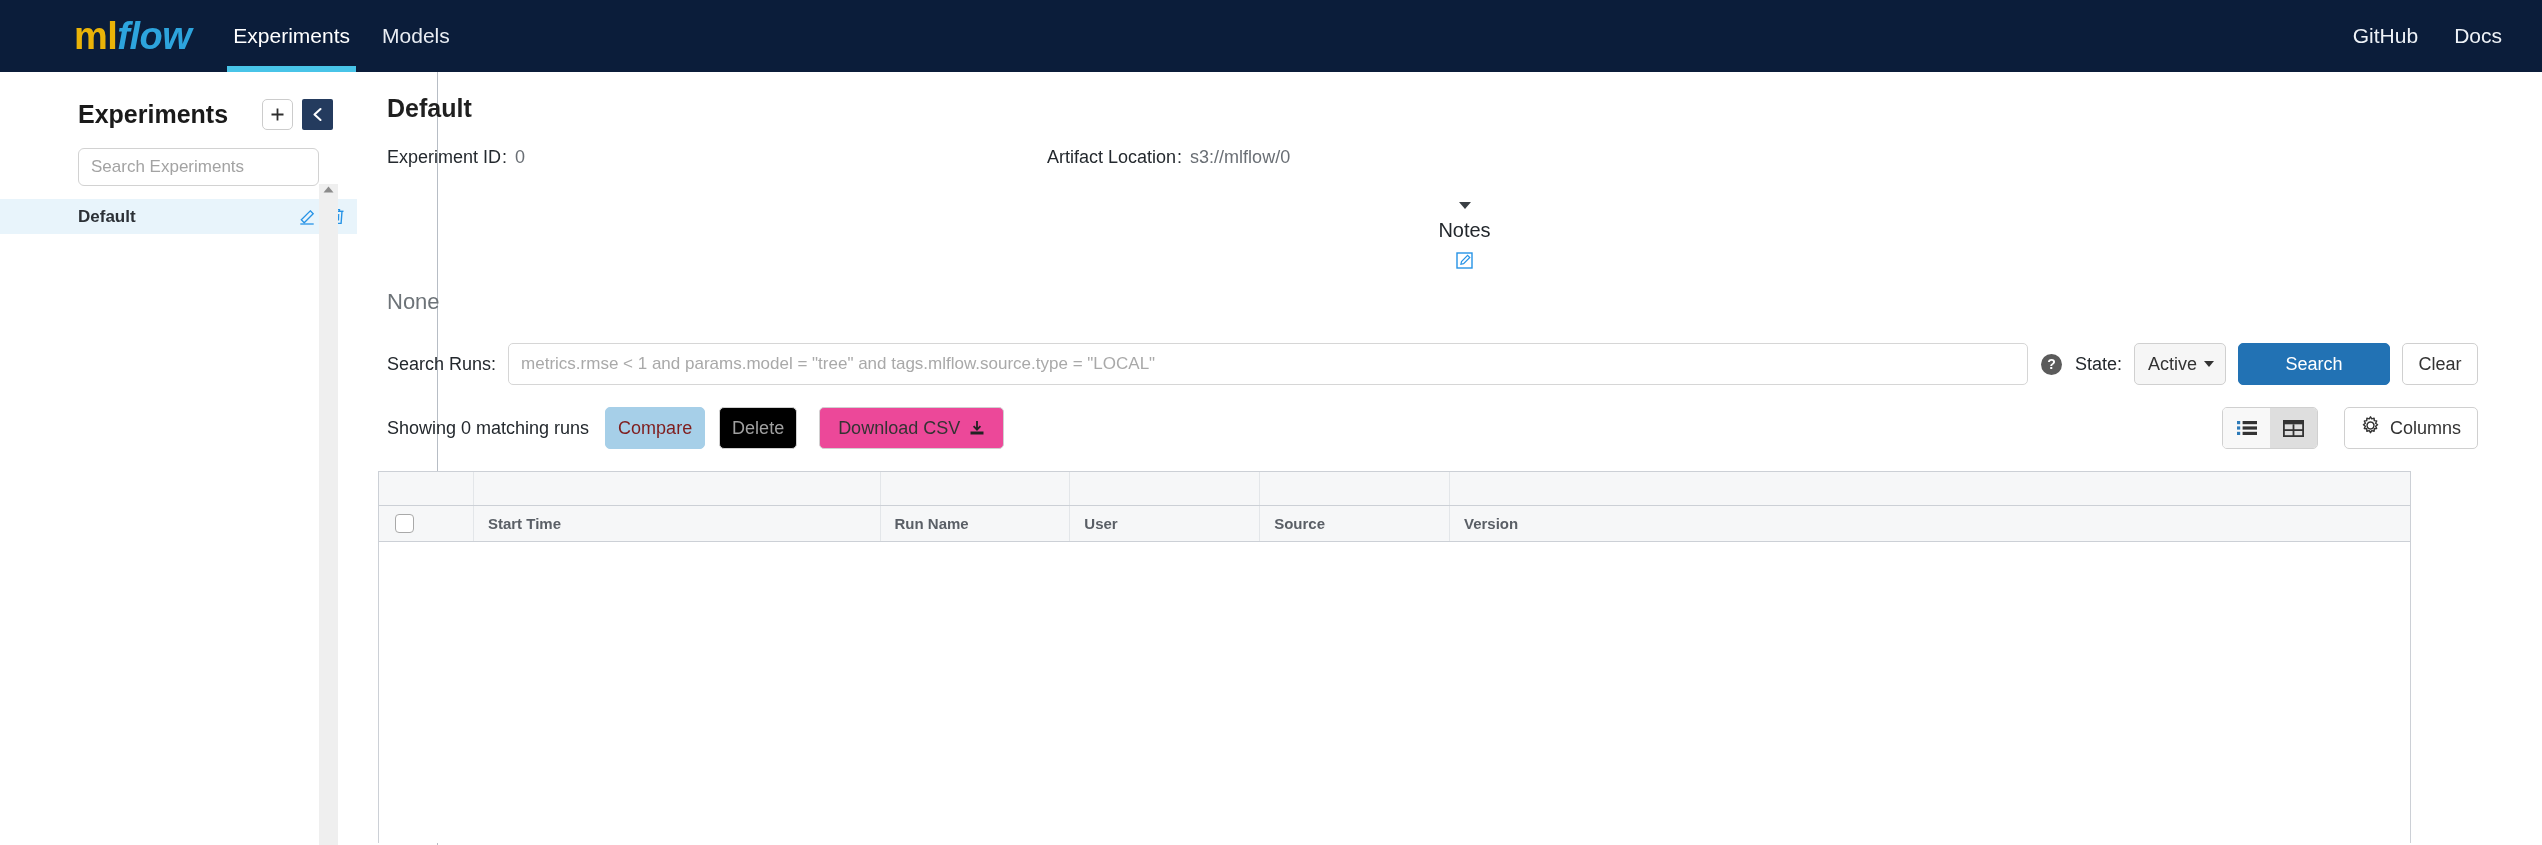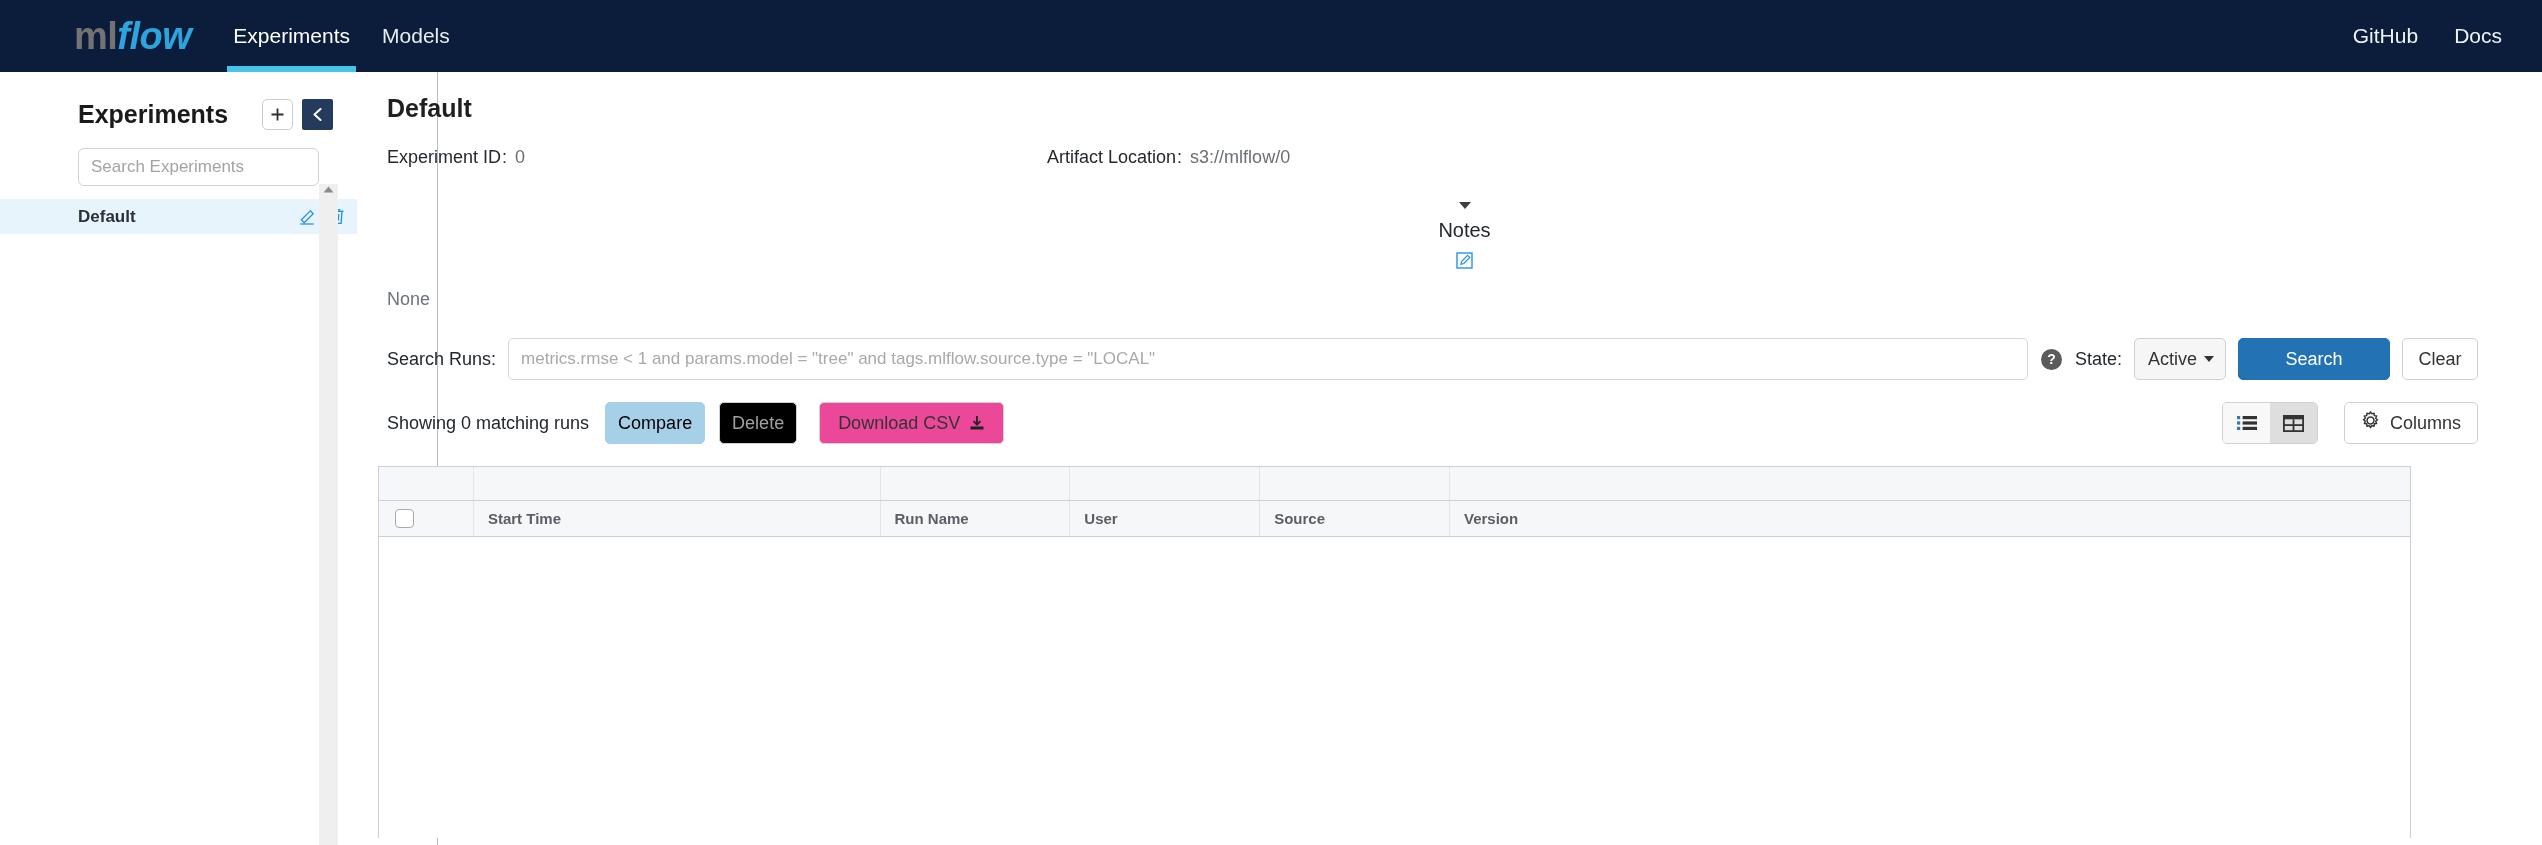--- a/index.html
+++ b/index.html
@@ -23,21 +23,21 @@
   .logo-wrap {
     display: flex; align-items: center;
     padding-left: 74px; padding-right: 26px;
   }
   .logo {
     font-size: 38px;
     letter-spacing: -0.5px;
     line-height: 1;
     white-space: nowrap;
   }
-  .logo .ml { color: #737373; font-weight: 700; }
+  .logo .ml { color: #eab308; font-weight: 700; }
   .logo .flow { color: #2da4dd; font-weight: 700; font-style: italic; }
 
   .nav {
     display: flex; align-items: stretch;
   }
   .nav-item {
     display: flex; align-items: center;
     padding: 0 16px;
     color: #e9edf3;
     font-size: 21px;
@@ -188,21 +188,21 @@
     width: 0; height: 0;
     border-left: 6px solid transparent;
     border-right: 6px solid transparent;
     border-top: 7px solid #3a3f44;
     cursor: pointer;
   }
   .notes-label { font-size: 20px; color: #23282d; }
   .notes-edit { color: #2693e6; cursor: pointer; display: flex; align-items: center; }
   .notes-body {
     margin: 20px 8px 0 18px;
-    font-size: 18px;
+    font-size: 22px;
     color: #6d7378;
   }
 
   
   .search-row {
     display: flex; align-items: center;
     margin: 28px 0 0 18px;
     padding-right: 64px;
   }
   .search-runs-label {
@@ -266,21 +266,21 @@
   
   .toolbar-row {
     display: flex; align-items: center;
     margin: 22px 0 0 18px;
     padding-right: 64px;
   }
   .showing-text { font-size: 18px; color: #23282d; margin-right: 16px; white-space: nowrap; }
   .btn-compare {
     background: #a6cfe8;
     border: 1px solid #a6cfe8;
-    color: #000000;
+    color: #7f1d1d;
     width: 100px;
   }
   .btn-delete { width: 78px; background: #000000; color: #a0a0a0; margin-left: 14px; }
   .btn-download { margin-left: 22px; background: #ec4899; }
   .dl-icon { margin-left: 9px; display: flex; align-items: center; }
 
   .toolbar-right { margin-left: auto; display: flex; align-items: center; }
   .toggle-group { display: flex; border: 1px solid #d0d0d0; border-radius: 5px; overflow: hidden; }
   .toggle-btn {
     width: 47px; height: 40px;

